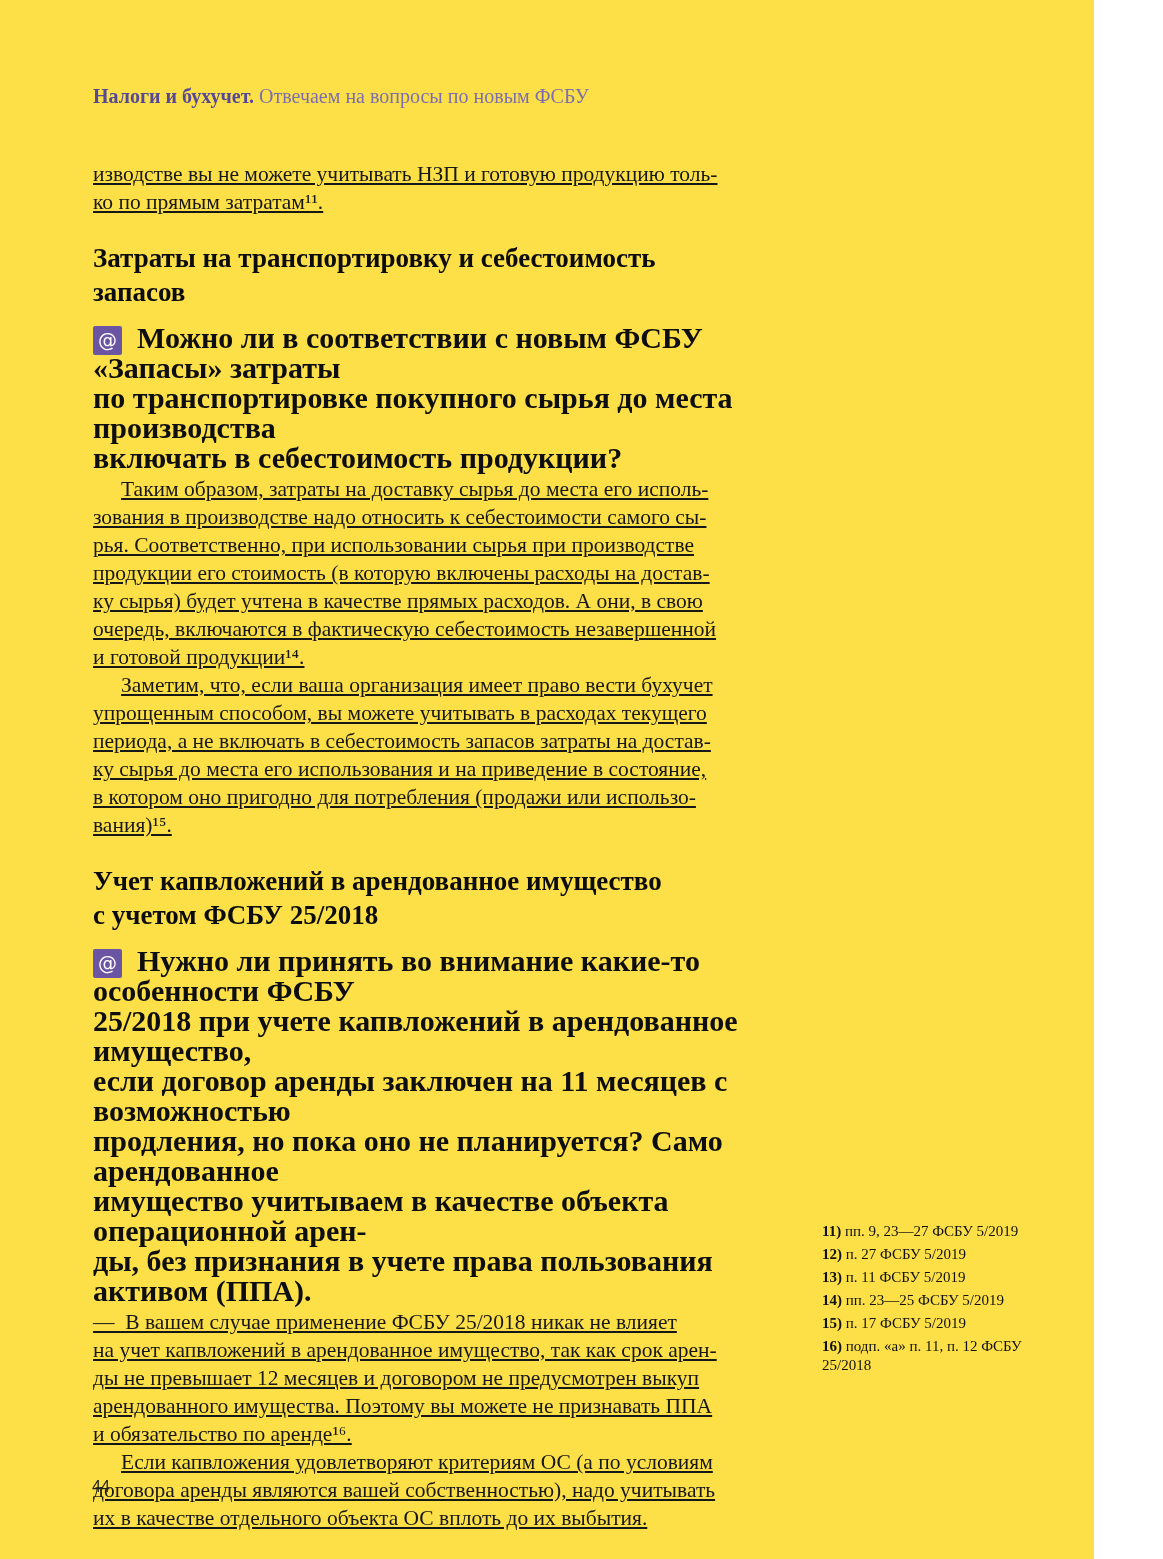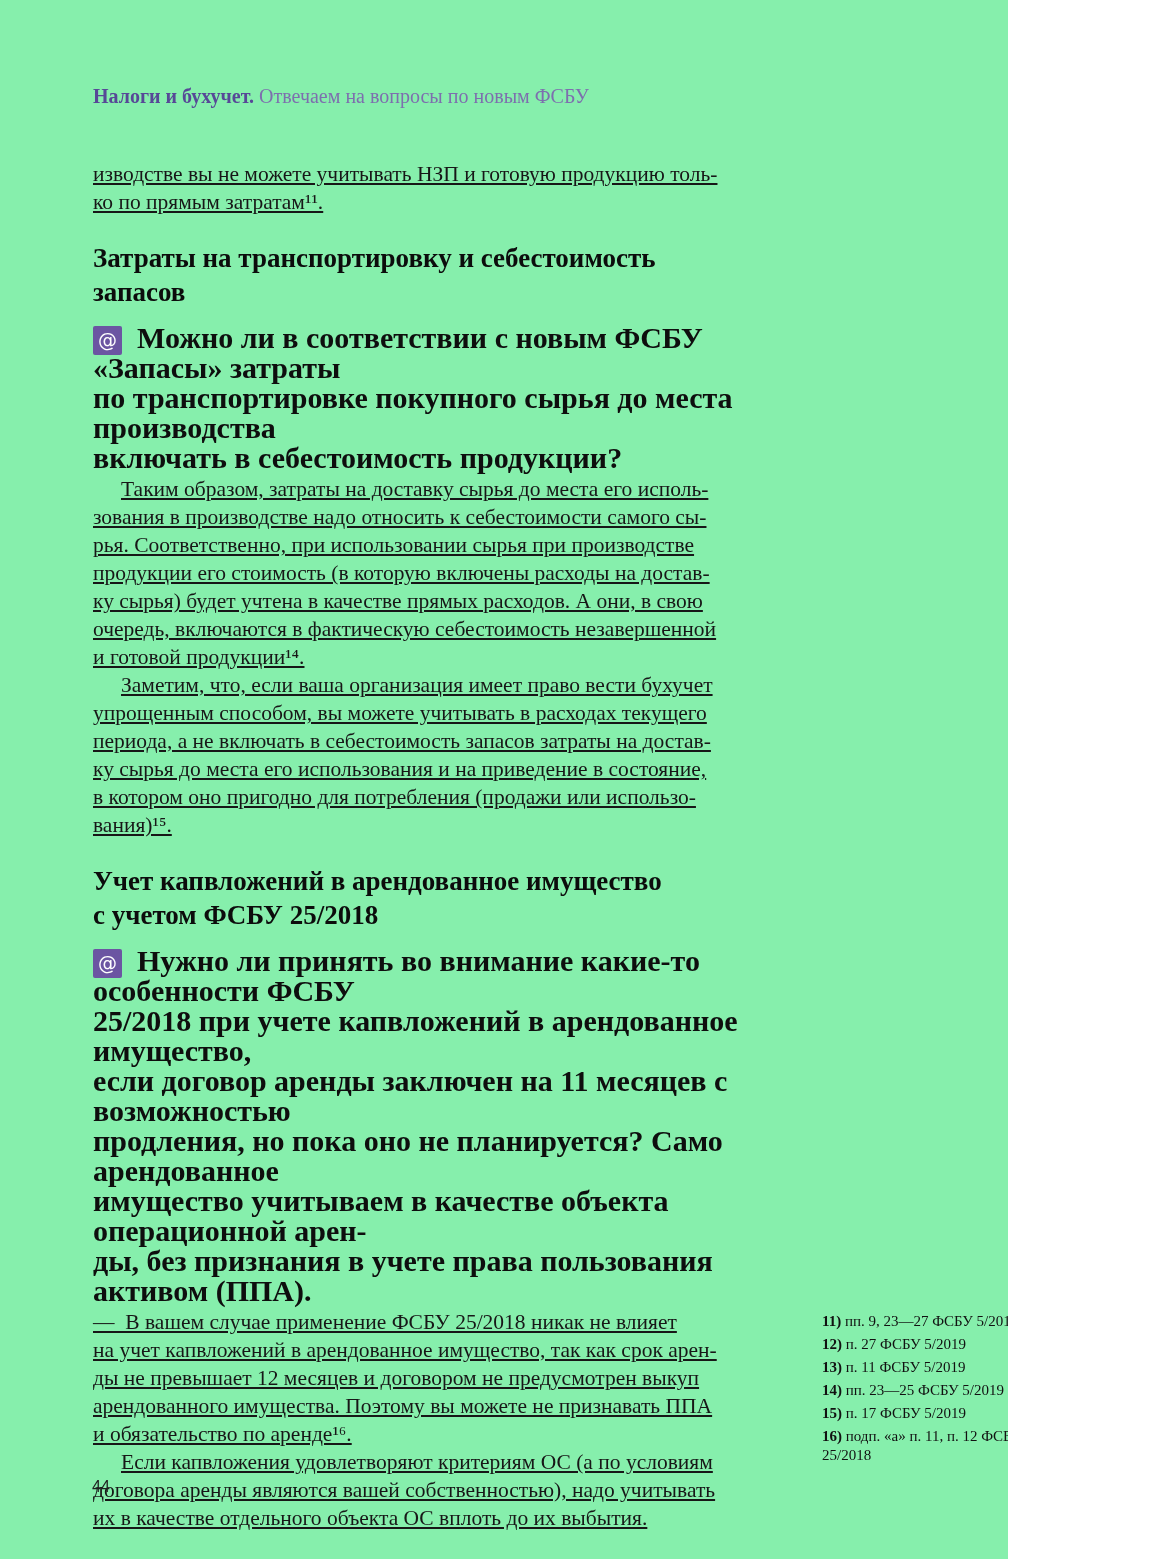--- a/index.html
+++ b/index.html
@@ -1,20 +1,20 @@
 <!DOCTYPE html>
 <html lang="ru"><head>
 <meta charset="utf-8">
 <style>
   html, body { margin: 0; padding: 0; background: #ffffff; }
   .page {
     position: relative;
-    width: 1008px;
+    width: 1094px;
     height: 1559px;
-    background: #86efac;
+    background: #fde047;
     font-family: "Liberation Serif", "DejaVu Serif", serif;
     overflow: hidden;
   }
 
   
   .header {
     position: absolute;
     left: 93px;
     top: 84px;
     font-size: 20px;
@@ -74,21 +74,21 @@
     font-size: 19px;
     line-height: 29px;
     text-align: center;
     font-weight: normal;
   }
 
   
   .footnotes {
     position: absolute;
     left: 822px;
-    top: 1312px;
+    top: 1222px;
     width: 250px;
     font-size: 15px;
     line-height: 19px;
     color: #111111;
   }
   .footnote { margin-bottom: 4px; }
   .fn-num { font-weight: bold; }
 
   .page-number {
     position: absolute;

